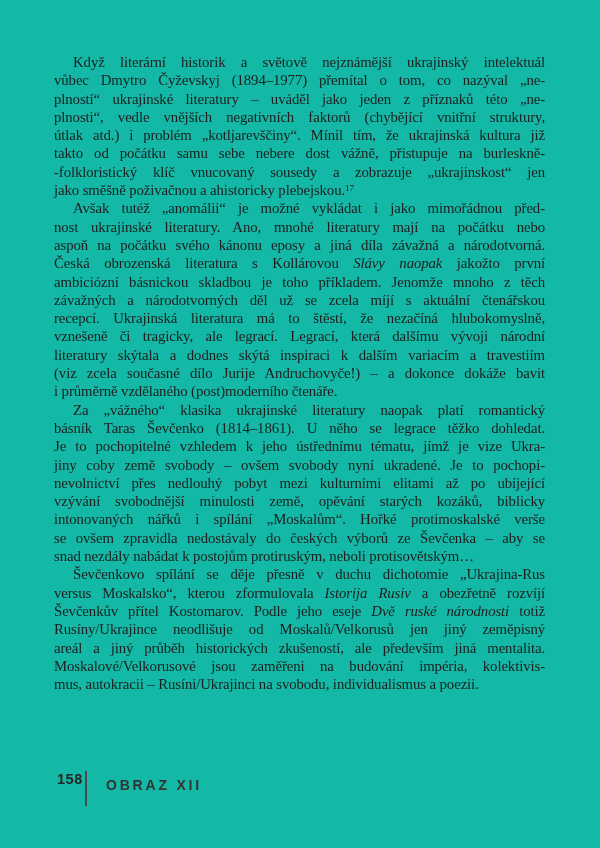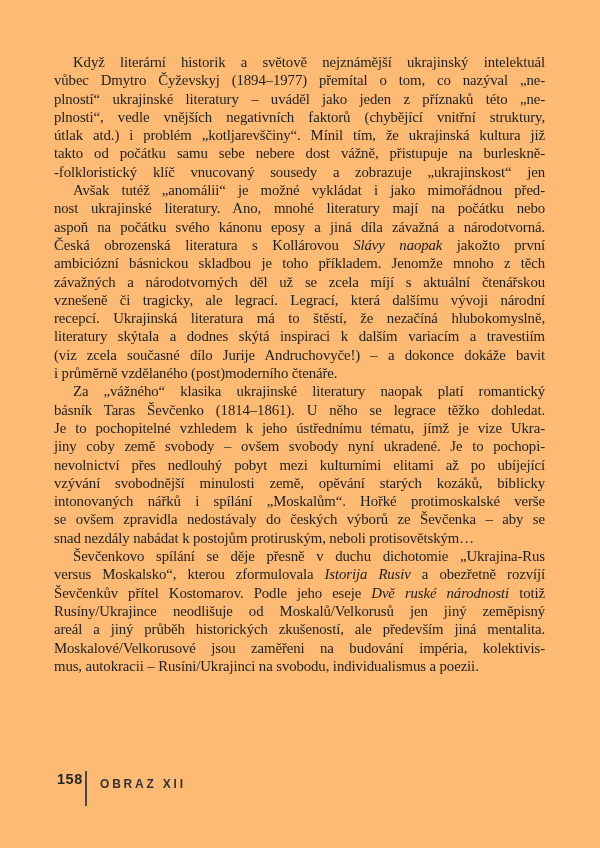--- a/index.html
+++ b/index.html
@@ -5,21 +5,21 @@
   html, body { margin: 0; padding: 0; }
   body {
     width: 600px; height: 848px;
     background: #fdfdfc;
     position: relative;
     overflow: hidden;
     font-family: "Liberation Serif", "DejaVu Serif", serif;
   }
   .page {
     position: absolute; inset: 0;
-    background: #fdba74;
+    background: #14b8a6;
   }
   .text-block {
     position: absolute;
     left: 54px; top: 53px; width: 491px;
     font-size: 14.8px;
     line-height: 18.3px;
     color: #1e1e1e;
     letter-spacing: -0.1px;
   }
   .para { margin: 0; }
@@ -52,51 +52,52 @@
     text-align: center;
   }
   .footer-rule {
     position: absolute;
     left: 85px; top: 3px;
     width: 1.6px; height: 35px;
     background: #4a4a4a;
   }
   .running-head {
     position: absolute;
-    left: 100px; top: 9px;
-    font-size: 12px;
+    left: 106px; top: 9px;
+    font-size: 14px;
     font-weight: 600;
     letter-spacing: 2.8px;
     color: #333333;
   }
 </style>
 </head>
 <body>
 
 <div class="page">
 
   <div class="text-block">
     <div class="para">
         <div class="line para-start"><span>Když literární historik a světově nejznámější ukrajinský intelektuál</span></div>
         <div class="line"><span>vůbec Dmytro Čyževskyj (1894–1977) přemítal o tom, co nazýval „ne-</span></div>
         <div class="line"><span>plností“ ukrajinské literatury – uváděl jako jeden z příznaků této „ne-</span></div>
         <div class="line"><span>plnosti“, vedle vnějších negativních faktorů (chybějící vnitřní struktury,</span></div>
         <div class="line"><span>útlak atd.) i problém „kotljarevščiny“. Mínil tím, že ukrajinská kultura již</span></div>
         <div class="line"><span>takto od počátku samu sebe nebere dost vážně, přistupuje na burleskně-</span></div>
         <div class="line"><span>-folkloristický klíč vnucovaný sousedy a zobrazuje „ukrajinskost“ jen</span></div>
+        <div class="line para-end"><span>jako směšně poživačnou a ahistoricky plebejskou.</span><sup>17</sup></div>
       </div>
     <div class="para">
         <div class="line para-start"><span>Avšak tutéž „anomálii“ je možné vykládat i jako mimořádnou před-</span></div>
         <div class="line"><span>nost ukrajinské literatury. Ano, mnohé literatury mají na počátku nebo</span></div>
         <div class="line"><span>aspoň na počátku svého kánonu eposy a jiná díla závažná a národotvorná.</span></div>
         <div class="line"><span>Česká obrozenská literatura s Kollárovou </span><em>Slávy naopak</em><span> jakožto první</span></div>
         <div class="line"><span>ambiciózní básnickou skladbou je toho příkladem. Jenomže mnoho z těch</span></div>
         <div class="line"><span>závažných a národotvorných děl už se zcela míjí s aktuální čtenářskou</span></div>
+        <div class="line"><span>recepcí. Ukrajinská literatura má to štěstí, že nezačíná hlubokomyslně,</span></div>
         <div class="line"><span>vznešeně či tragicky, ale legrací. Legrací, která dalšímu vývoji národní</span></div>
-        <div class="line"><span>recepcí. Ukrajinská literatura má to štěstí, že nezačíná hlubokomyslně,</span></div>
         <div class="line"><span>literatury skýtala a dodnes skýtá inspiraci k dalším variacím a travestiím</span></div>
         <div class="line"><span>(viz zcela současné dílo Jurije Andruchovyče!) – a dokonce dokáže bavit</span></div>
         <div class="line para-end"><span>i průměrně vzdělaného (post)moderního čtenáře.</span></div>
       </div>
     <div class="para">
         <div class="line para-start"><span>Za „vážného“ klasika ukrajinské literatury naopak platí romantický</span></div>
         <div class="line"><span>básník Taras Ševčenko (1814–1861). U něho se legrace těžko dohledat.</span></div>
         <div class="line"><span>Je to pochopitelné vzhledem k jeho ústřednímu tématu, jímž je vize Ukra-</span></div>
         <div class="line"><span>jiny coby země svobody – ovšem svobody nyní ukradené. Je to pochopi-</span></div>
         <div class="line"><span>nevolnictví přes nedlouhý pobyt mezi kulturními elitami až po ubíjející</span></div>

